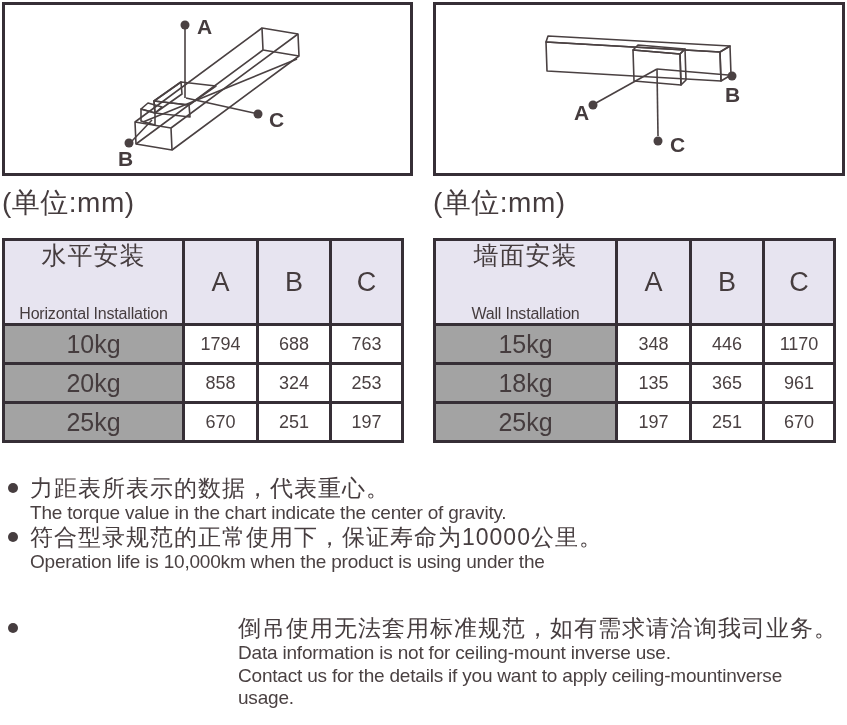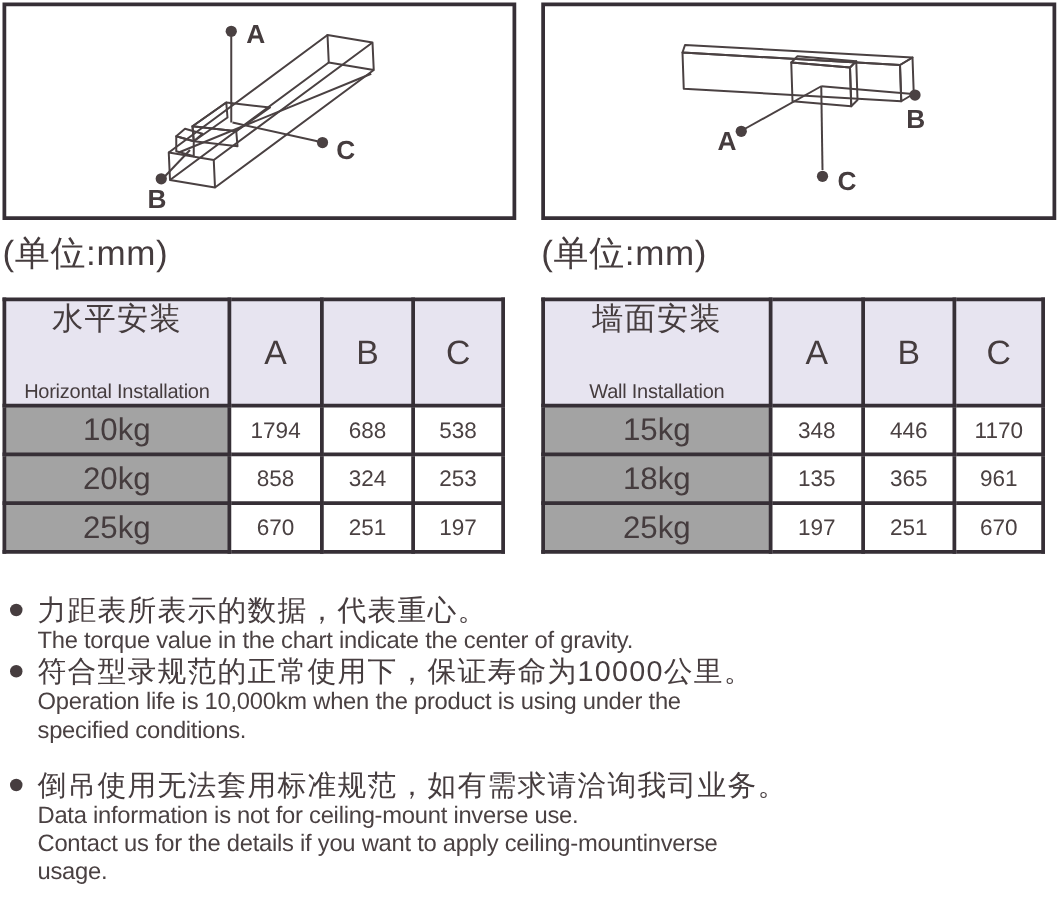--- a/index.html
+++ b/index.html
@@ -36,21 +36,21 @@
   .tt-cn{font-size:25px;line-height:28px;letter-spacing:1px;}
   .tt-en{font-size:16px;line-height:18px;letter-spacing:-0.2px;margin-top:36px;}
 
   
   .note{position:absolute;left:8px;width:830px;display:flex;}
   .note .bullet{width:10px;height:10px;border-radius:50%;background:#463d3f;margin:8px 12px 0 0;flex:0 0 auto;}
   .note .cn{font-size:23px;line-height:27px;letter-spacing:1px;color:#463d3f;}
   .note .en-line{font-size:19px;line-height:22.5px;letter-spacing:-0.2px;color:#4a4142;}
   .note1{top:475px;}
   .note2{top:524px;}
-  .note3{top:615px;}
+  .note3{top:615px;justify-content:space-between;}
 </style>
 </head>
 <body>
 
 <div class="stage">
 
   <div class="diag-box left">
     <svg viewBox="2 2 405 168">
 
       <path class="wire" d="M132,119 L168,125 L169,147 L133,141 Z"></path>
@@ -118,21 +118,21 @@
           <div class="tt-en">Horizontal Installation</div>
         </th>
         <th class="col-letter">A</th>
         <th class="col-letter">B</th>
         <th class="col-letter">C</th>
       </tr>
       <tr>
         <td class="load-cell">10kg</td>
         <td class="val-cell">1794</td>
         <td class="val-cell">688</td>
-        <td class="val-cell">538</td>
+        <td class="val-cell">763</td>
       </tr>
       <tr>
         <td class="load-cell">20kg</td>
         <td class="val-cell">858</td>
         <td class="val-cell">324</td>
         <td class="val-cell">253</td>
       </tr>
       <tr>
         <td class="load-cell">25kg</td>
         <td class="val-cell">670</td>
@@ -186,21 +186,20 @@
       <div class="cn">力距表所表示的数据，代表重心。</div>
       <div class="en-line">The torque value in the chart indicate the center of gravity.</div>
     </div>
   </div>
 
   <div class="note note2">
     <span class="bullet"></span>
     <div>
       <div class="cn">符合型录规范的正常使用下，保证寿命为10000公里。</div>
       <div class="en-line">Operation life is 10,000km when the product is using under the</div>
-      <div class="en-line">specified conditions.</div>
     </div>
   </div>
 
   <div class="note note3">
     <span class="bullet"></span>
     <div>
       <div class="cn">倒吊使用无法套用标准规范，如有需求请洽询我司业务。</div>
       <div class="en-line">Data information is not for ceiling-mount inverse use.</div>
       <div class="en-line">Contact us for the details if you want to apply ceiling-mountinverse</div>
       <div class="en-line">usage.</div>

